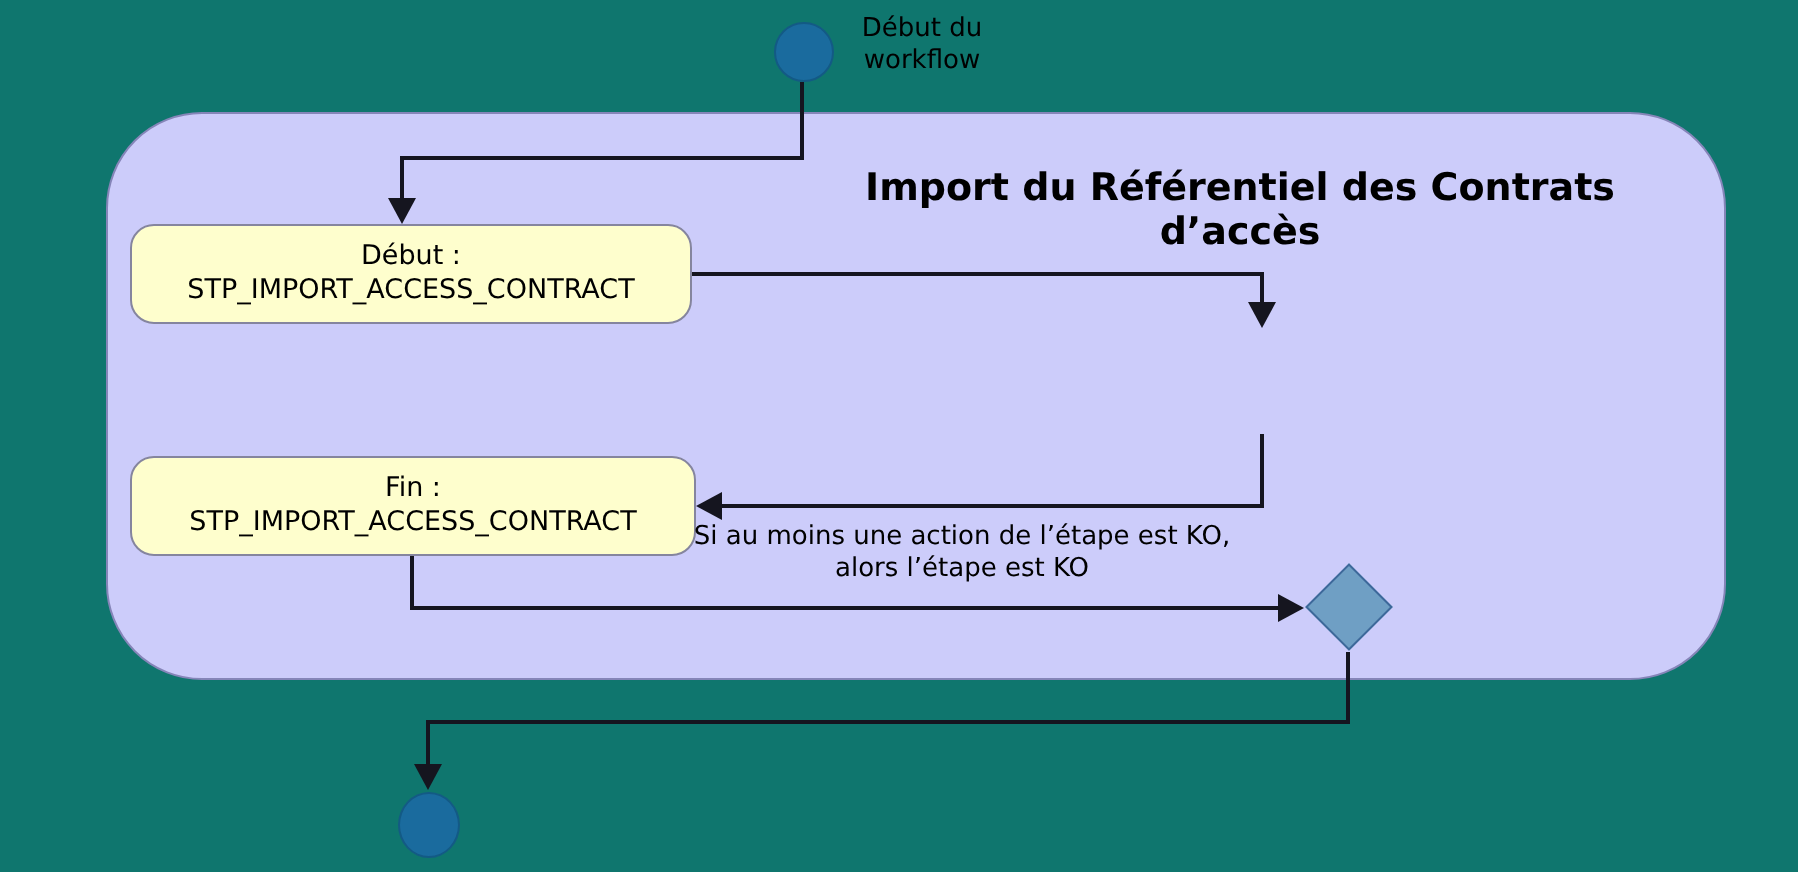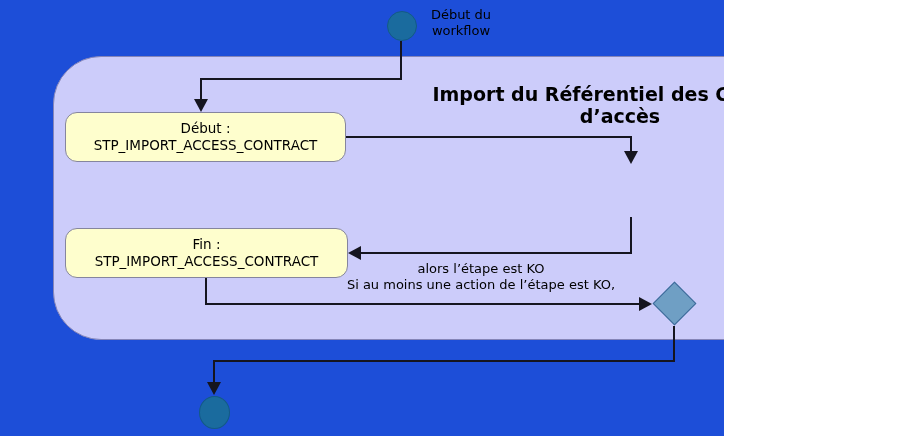--- a/index.html
+++ b/index.html
@@ -3,23 +3,23 @@
 <meta charset="utf-8">
 <style>
   html, body {
     margin: 0;
     padding: 0;
     background: #ffffff;
     font-family: "DejaVu Sans", "Liberation Sans", sans-serif;
   }
   #canvas {
     position: relative;
-    width: 724px;
+    width: 899px;
     height: 436px;
-    background: #1d4ed8;
+    background: #0f766e;
     overflow: hidden;
     color: #000;
   }
   
   .partition {
     position: absolute;
     left: 53px; top: 56px;
     width: 810px; height: 284px;
     background: #ccccfa;
     border: 1.5px solid #8585b8;
@@ -143,21 +143,21 @@
     <div>STP_IMPORT_ACCESS_CONTRACT</div>
   </div>
 
 
   <div id="step-fin" class="step">
     <div>Fin :</div>
     <div>STP_IMPORT_ACCESS_CONTRACT</div>
   </div>
 
   <div class="note">
+    <div>Si au moins une action de l’étape est KO,</div>
     <div>alors l’étape est KO</div>
-    <div>Si au moins une action de l’étape est KO,</div>
   </div>
 
   <div class="decision"></div>
 
   <div id="end-node" class="terminal"></div>
 
 </div>
 
 </body></html>

